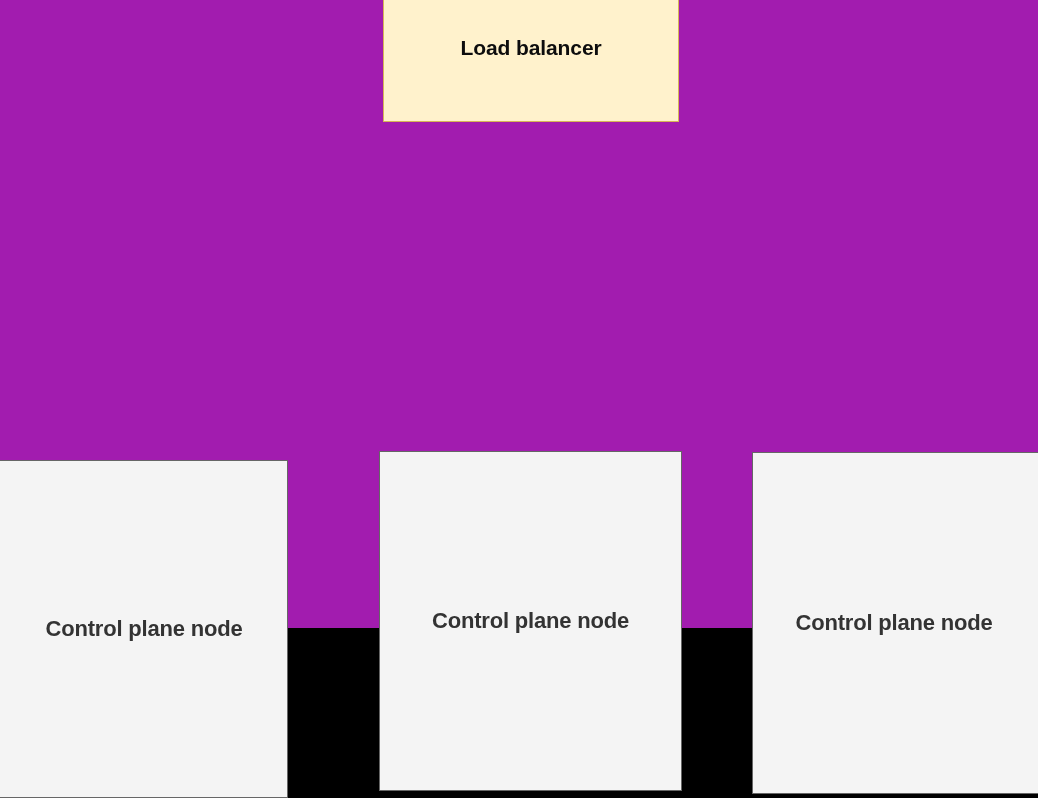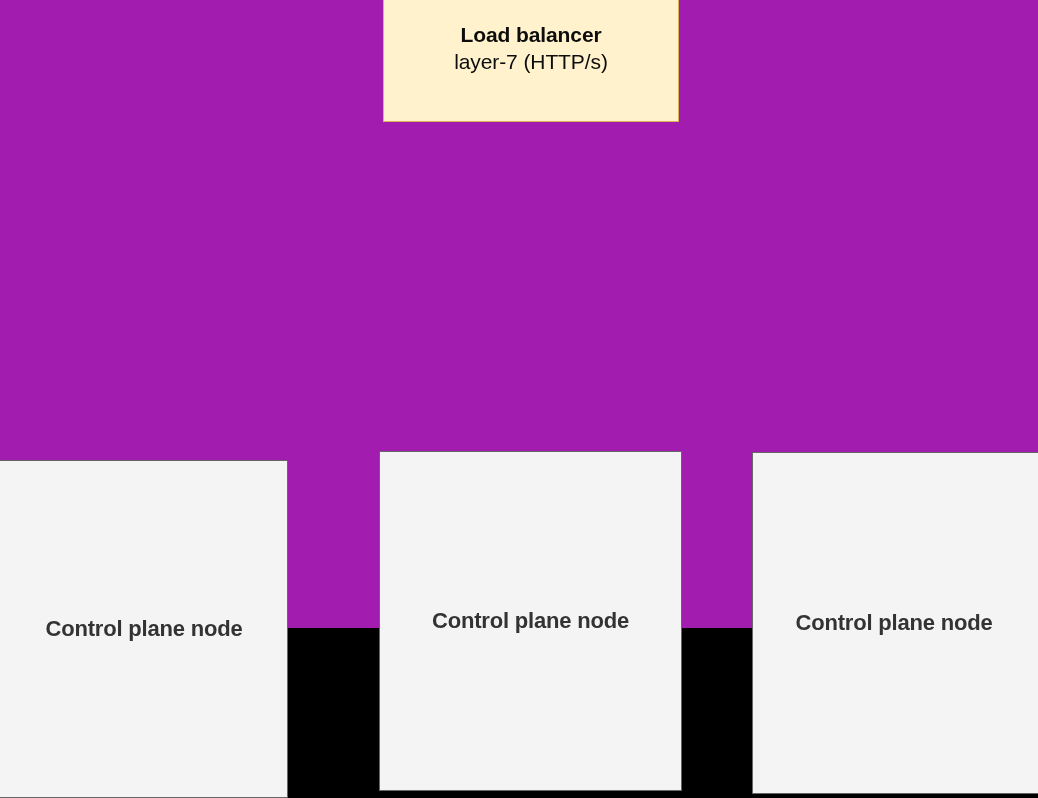--- a/index.html
+++ b/index.html
@@ -79,21 +79,20 @@
   .cp1-pos .cp-label { transform: translateX(1px);  }
   .cp3-pos .cp-label { transform: translateX(-2px); }
 </style>
 </head>
 <body>
 
 <div id="canvas">
 
   <div class="node node-lb lb-pos">
     <div class="line-title">Load balancer</div>
-    <div class="line-sub">layer-7 (HTTP/s)</div>
   </div>
 
   <div class="node node-cp cp1-pos">
     <div class="cp-label">Control plane node</div>
   </div>
 
   <div class="node node-cp cp2-pos">
     <div class="cp-label">Control plane node</div>
   </div>
 

